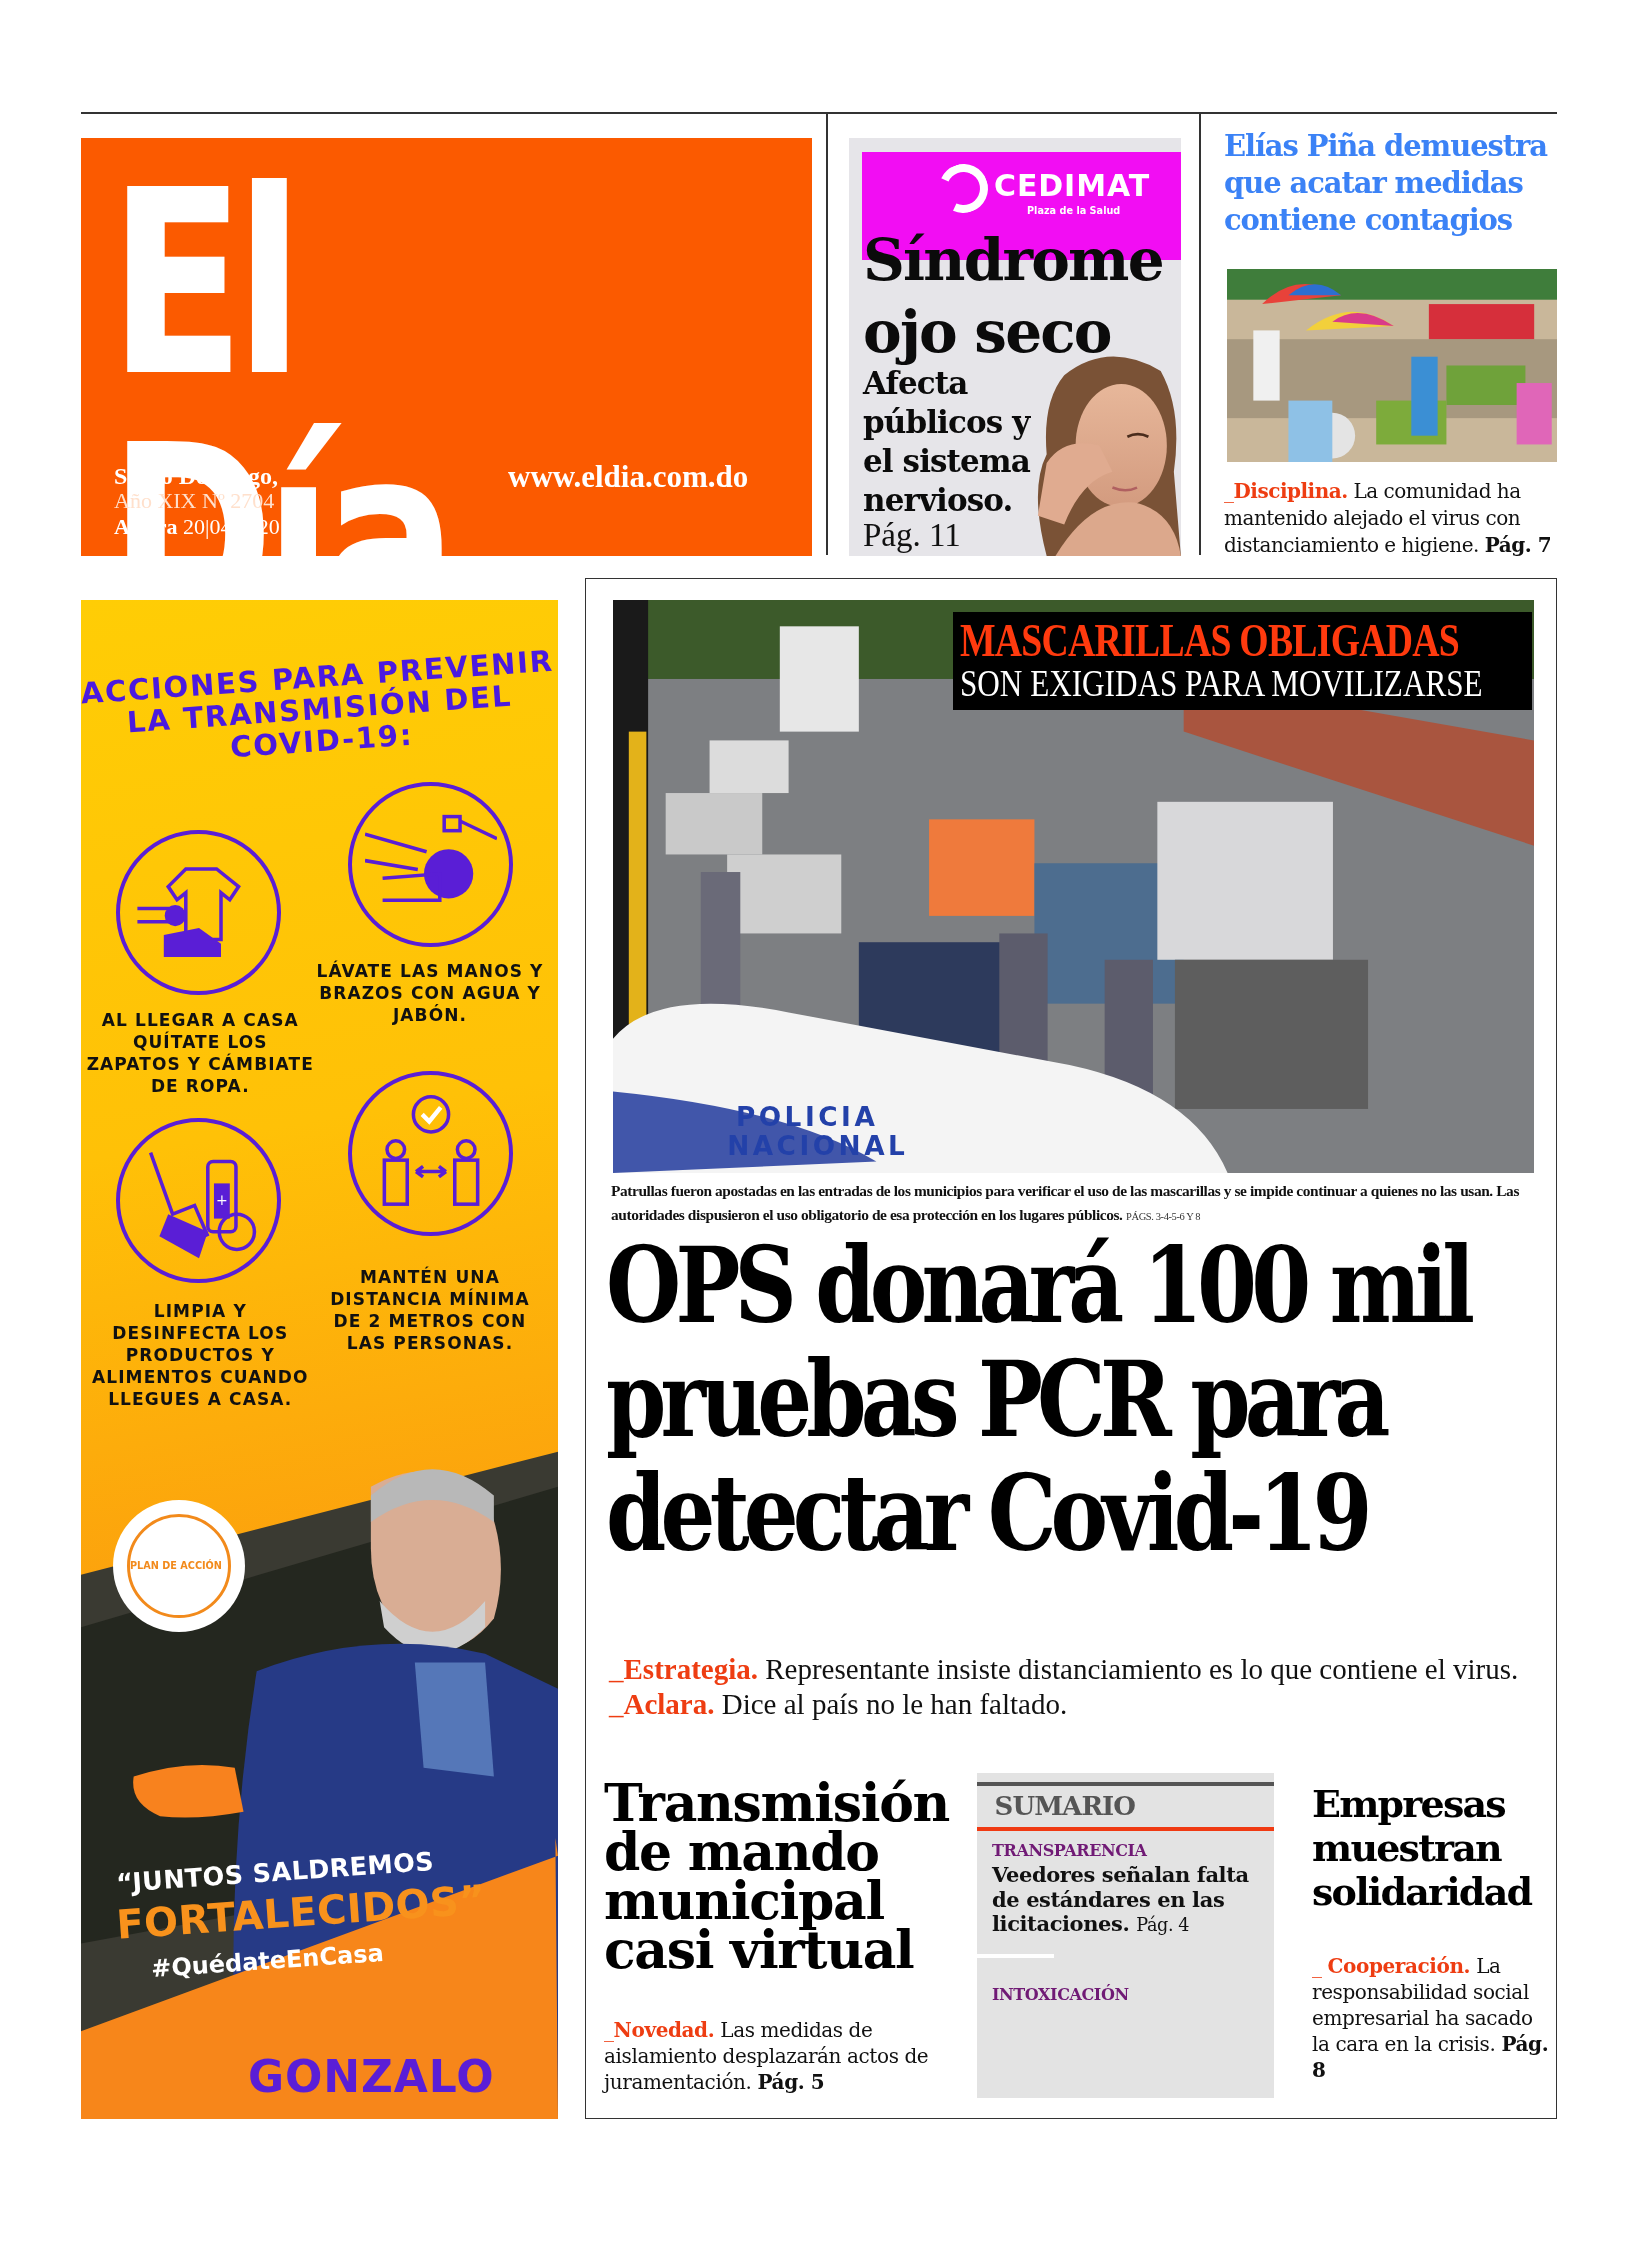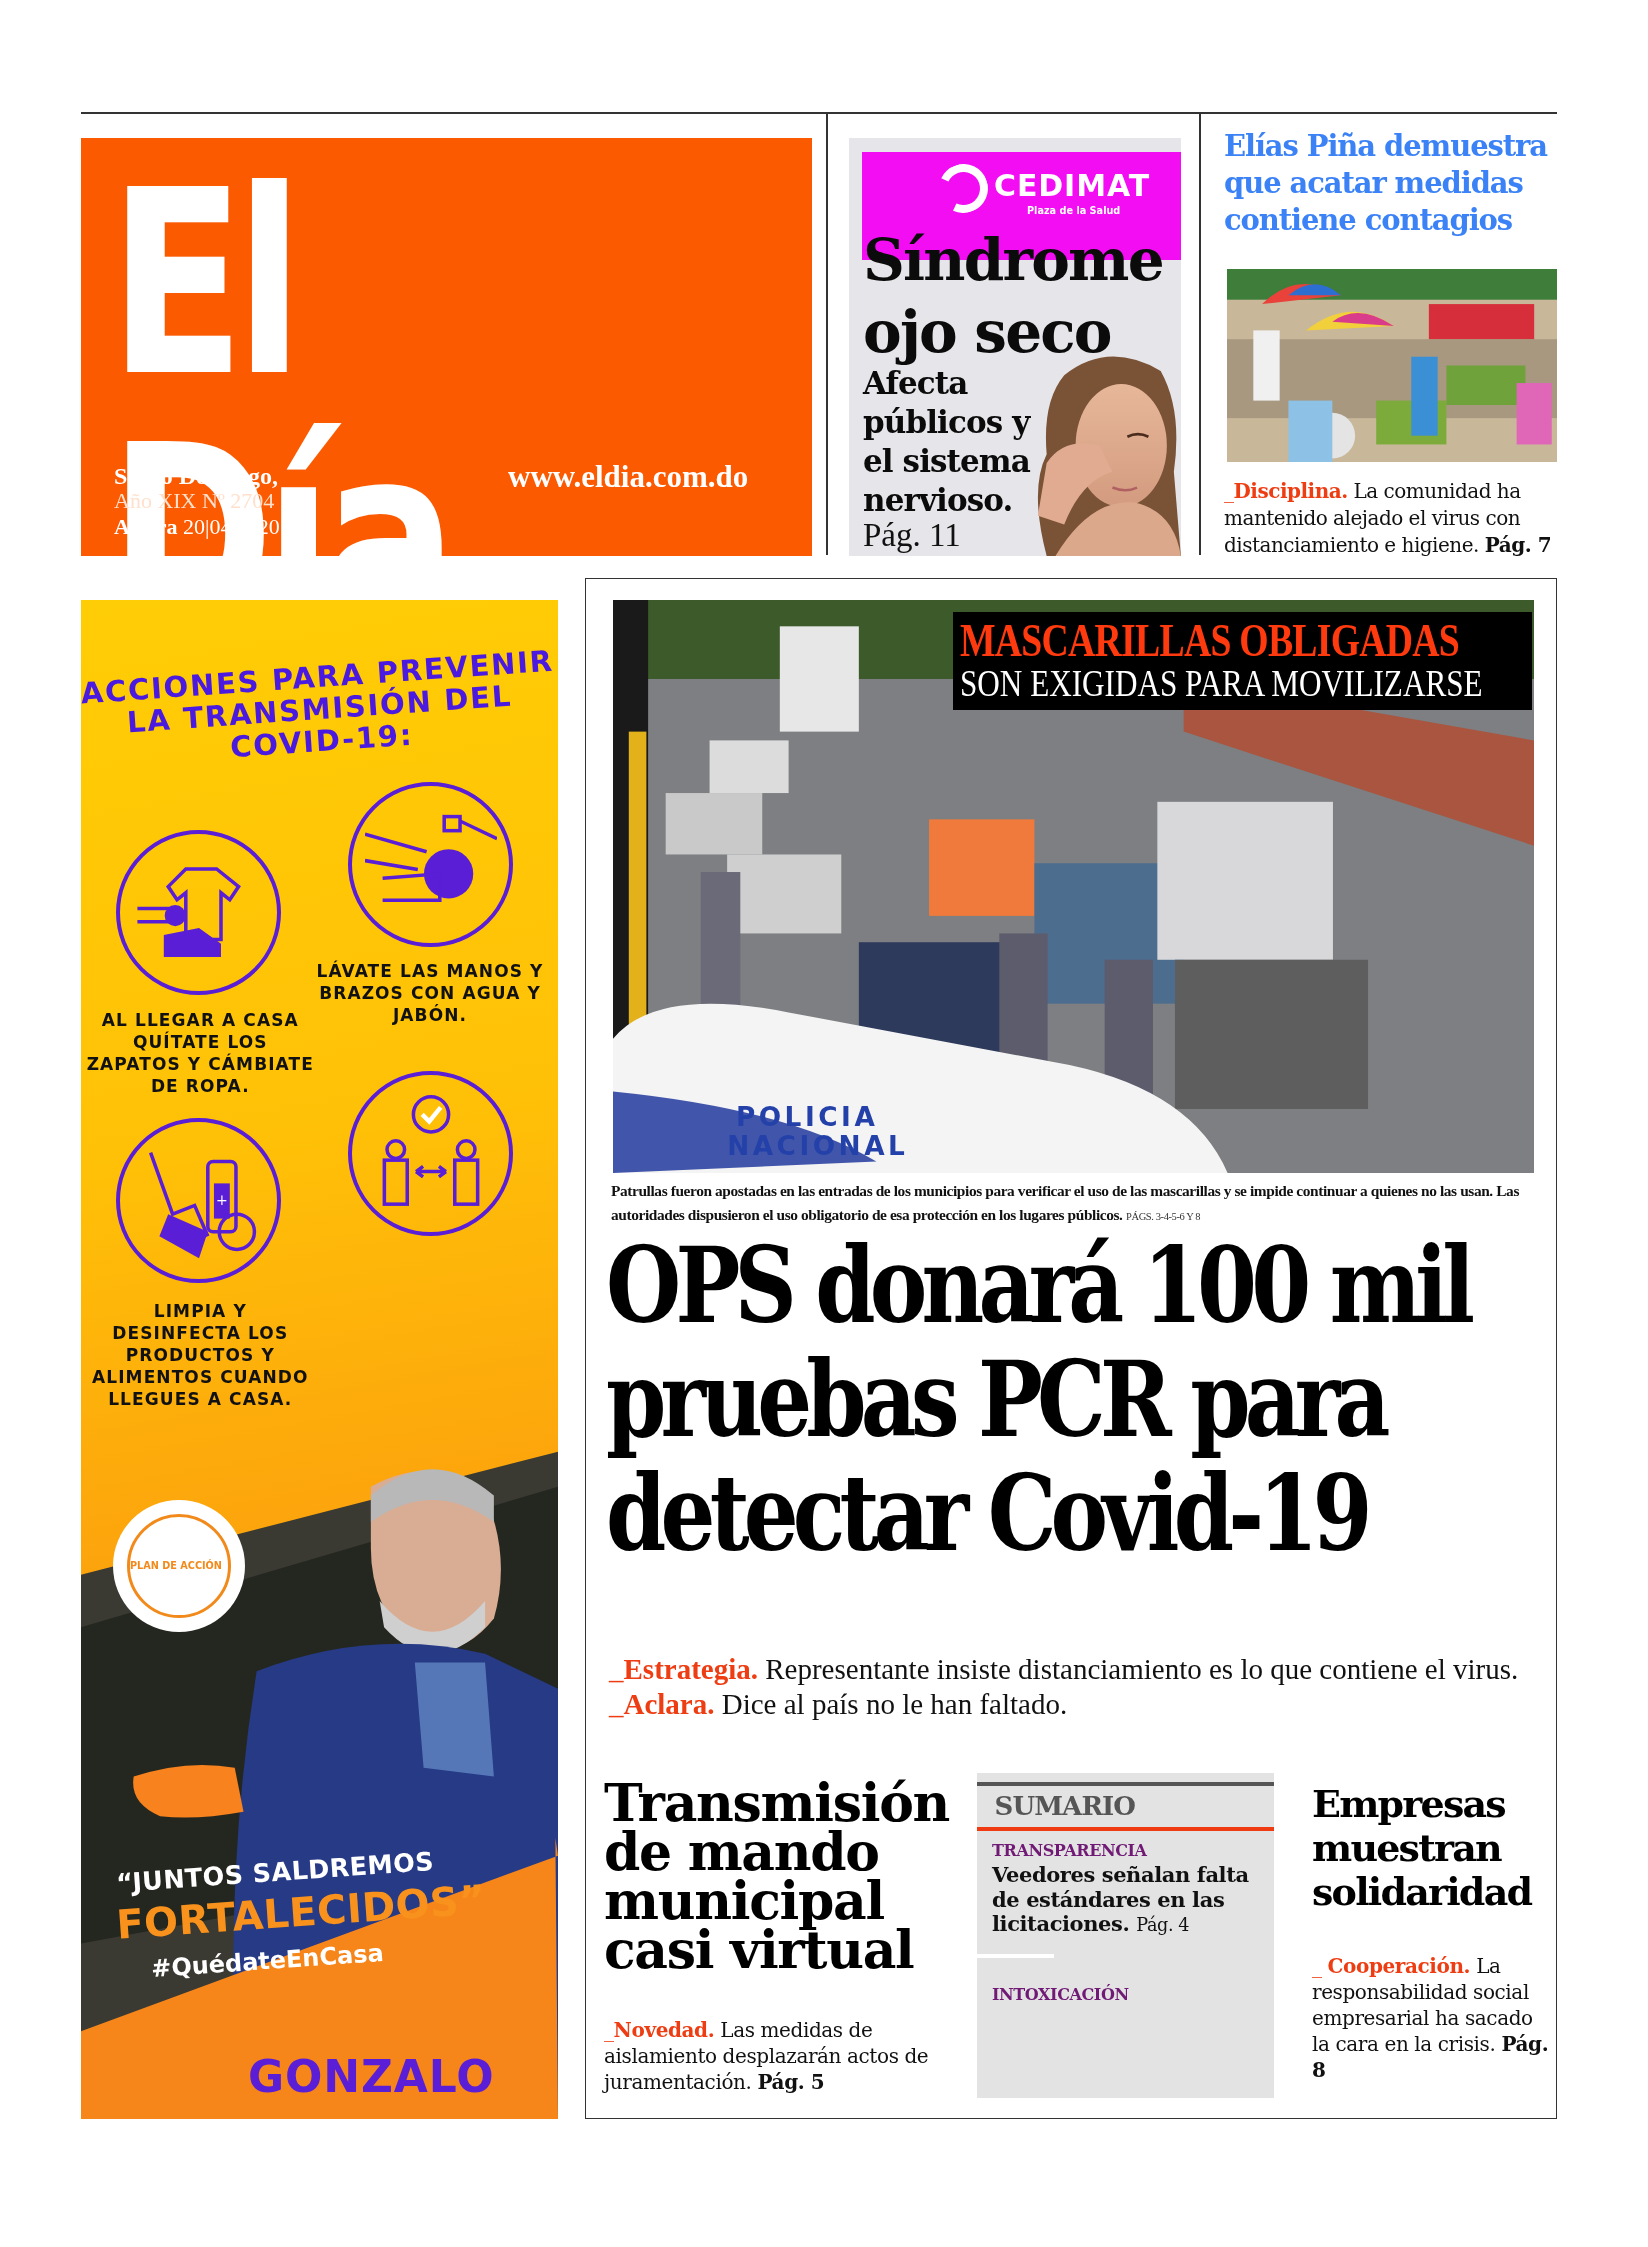--- a/index.html
+++ b/index.html
@@ -185,20 +185,21 @@
     <svg width="132" height="132" viewBox="0 0 150 150">
         <circle cx="75" cy="30" r="20" fill="none" stroke="#5a1ed6" stroke-width="4"></circle>
         <path d="M65 30 L73 38 L86 22" stroke="#fff" stroke-width="5" fill="none"></path>
         <circle cx="35" cy="70" r="10" fill="none" stroke="#5a1ed6" stroke-width="4"></circle>
         <rect x="22" y="82" width="26" height="50" fill="none" stroke="#5a1ed6" stroke-width="4"></rect>
         <circle cx="115" cy="70" r="10" fill="none" stroke="#5a1ed6" stroke-width="4"></circle>
         <rect x="102" y="82" width="26" height="50" fill="none" stroke="#5a1ed6" stroke-width="4"></rect>
         <path d="M58 95 L92 95 M58 95 l8 -6 M58 95 l8 6 M92 95 l-8 -6 M92 95 l-8 6" stroke="#5a1ed6" stroke-width="4"></path>
       </svg>
   </div>
+  <div class="abs ad-cap" style="left:235px;top:666px;">MANTÉN UNA DISTANCIA MÍNIMA DE 2 METROS CON LAS PERSONAS.</div>
 
   <svg class="abs" id="ad-photo-area" viewBox="0 0 543 821" preserveAspectRatio="none">
     <polygon points="543,60 543,821 0,821 0,200" fill="#3a3a32"></polygon>
     <polygon points="0,260 543,100 543,520 0,620" fill="#24271f"></polygon>
     <path d="M330 100 Q400 60 460 110 Q490 180 470 250 Q430 300 380 280 Q330 240 330 170Z" fill="#d9ad94"></path>
     <path d="M330 110 Q400 50 470 110 L470 140 Q400 90 330 140Z" fill="#b8b8b8"></path>
     <path d="M340 230 Q400 300 460 230 L460 260 Q400 320 345 260Z" fill="#cfcfcf"></path>
     <path d="M200 310 Q330 260 460 290 L543 330 L543 821 L180 821 Q160 560 200 310Z" fill="#263a86"></path>
     <path d="M380 300 L460 300 L470 430 L390 420Z" fill="#5577b8"></path>
     <path d="M60 430 Q120 410 175 420 L185 470 Q130 480 90 475 Q55 460 60 430Z" fill="#f8821e"></path>

